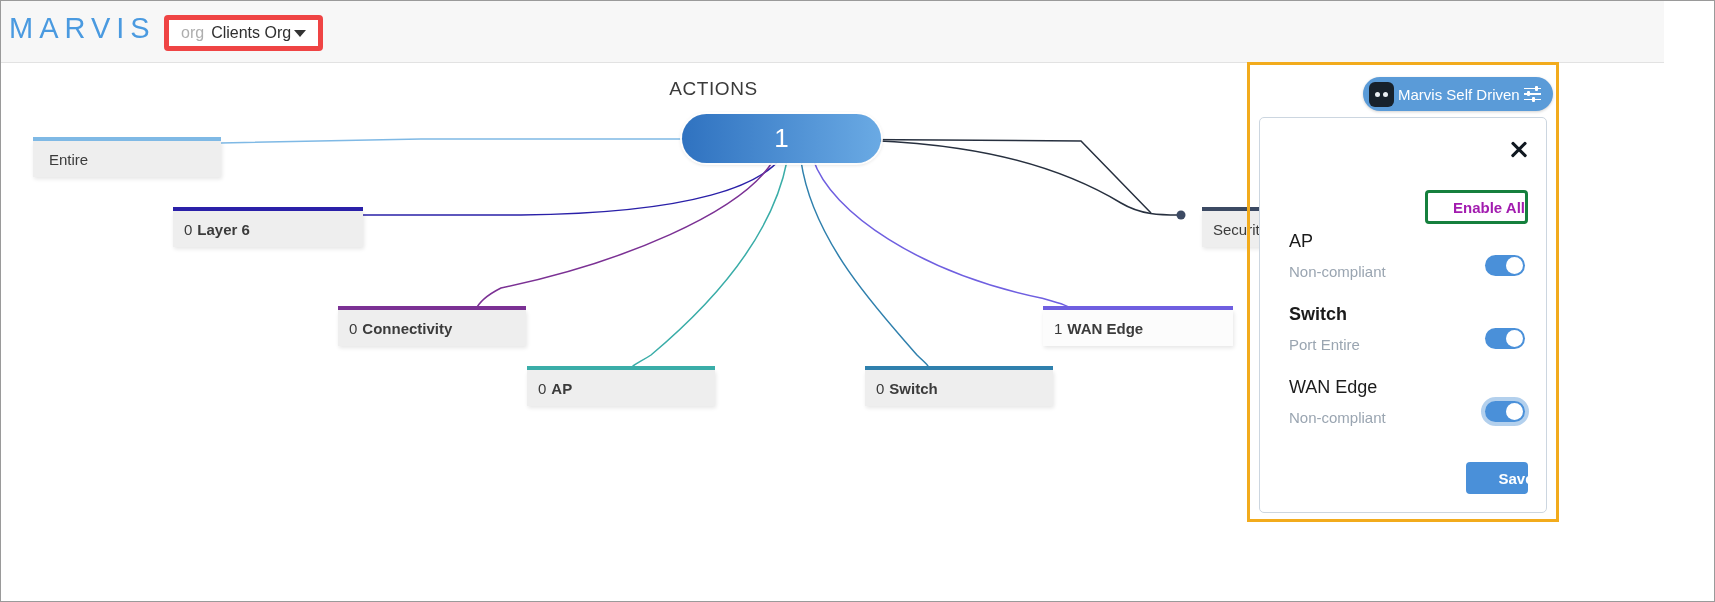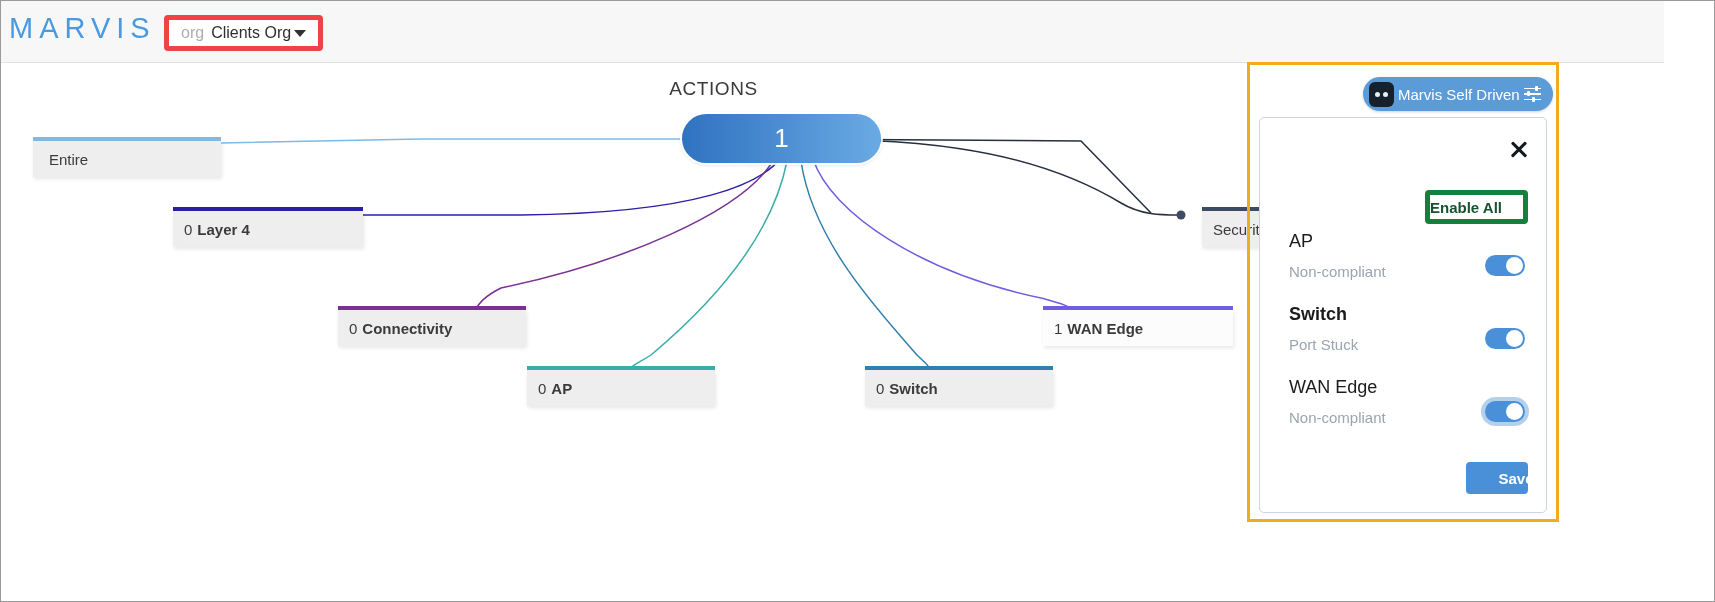--- a/index.html
+++ b/index.html
@@ -234,29 +234,29 @@
     background: #101820;
     border-radius: 1px;
   }
   #close-x::before { transform: rotate(45deg); }
   #close-x::after  { transform: rotate(-45deg); }
 
   #enable-all {
     position: absolute;
     right: 18px; top: 72px;
     width: 103px; height: 34px;
-    border: 5px solid #15803d;
+    border: 3px solid #15803d;
     border-radius: 4px;
     background: #ffffff;
-    color: #14532d;
+    color: #a21caf;
     font-size: 15px;
     font-weight: 700;
     display: flex;
     align-items: center;
-    justify-content: flex-start;
+    justify-content: flex-end;
     cursor: pointer;
   }
 
   #rows { position: absolute; left: 29px; top: 110px; width: 236px; }
   .srow { position: relative; height: 73px; }
   .srow .title {
     font-size: 18px;
     color: #1b1b1b;
     font-weight: 400;
     line-height: 1;
@@ -355,21 +355,21 @@
 
     <div class="node-card" style="left:32px;  top:78px;  width:188px;">
       <span class="bar" style="background:#7fb9e5;"></span>
       <span class="cnt"></span>
       <span class="lbl" style="font-weight:400;">Entire</span>
     </div>
 
     <div class="node-card" style="left:172px; top:148px; width:190px;">
       <span class="bar" style="background:#2a20a8;"></span>
       <span class="cnt">0</span>
-      <span class="lbl">Layer 4</span>
+      <span class="lbl">Layer 6</span>
     </div>
 
     <div class="node-card" style="left:337px; top:247px; width:188px;">
       <span class="bar" style="background:#7b3194;"></span>
       <span class="cnt">0</span>
       <span class="lbl">Connectivity</span>
     </div>
 
     <div class="node-card" style="left:526px; top:307px; width:188px;">
       <span class="bar" style="background:#3aada8;"></span>
@@ -421,21 +421,21 @@
     </div>
 
     <div id="rows">
       <div class="srow">
         <div class="title">AP</div>
         <div class="sub">Non-compliant</div>
         <div class="toggle"></div>
       </div>
       <div class="srow">
         <div class="title" style="font-weight:600;">Switch</div>
-        <div class="sub">Port Stuck</div>
+        <div class="sub">Port Entire</div>
         <div class="toggle"></div>
       </div>
       <div class="srow">
         <div class="title">WAN Edge</div>
         <div class="sub">Non-compliant</div>
         <div class="toggle focused"></div>
       </div>
     </div>
 
     <div id="save-btn">

